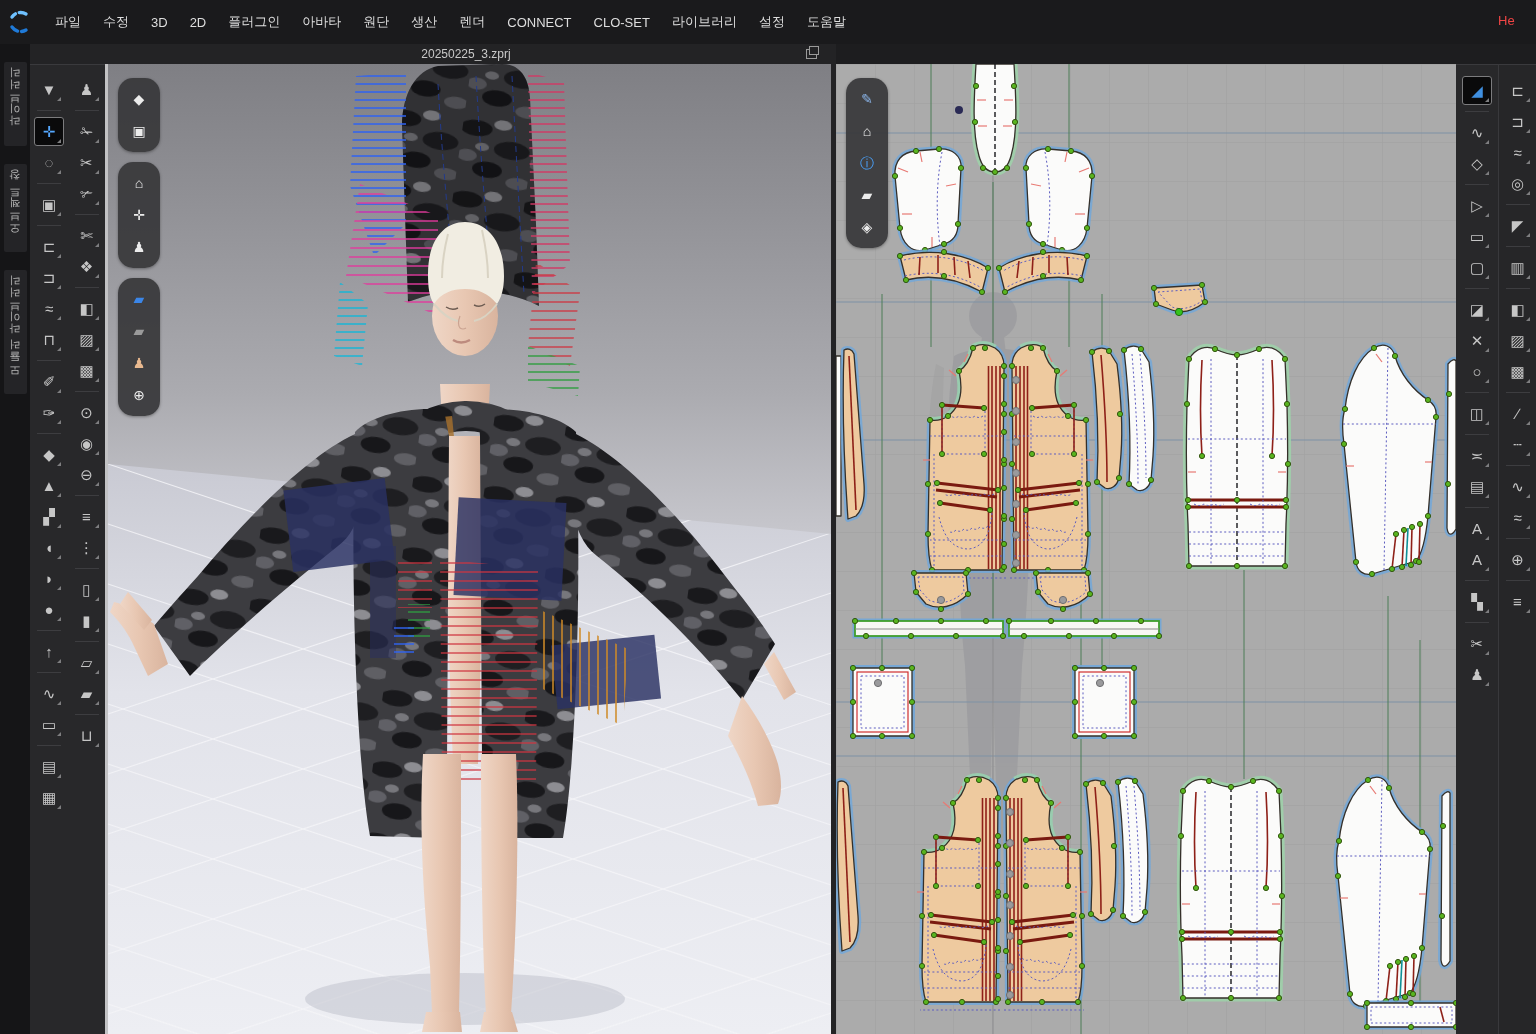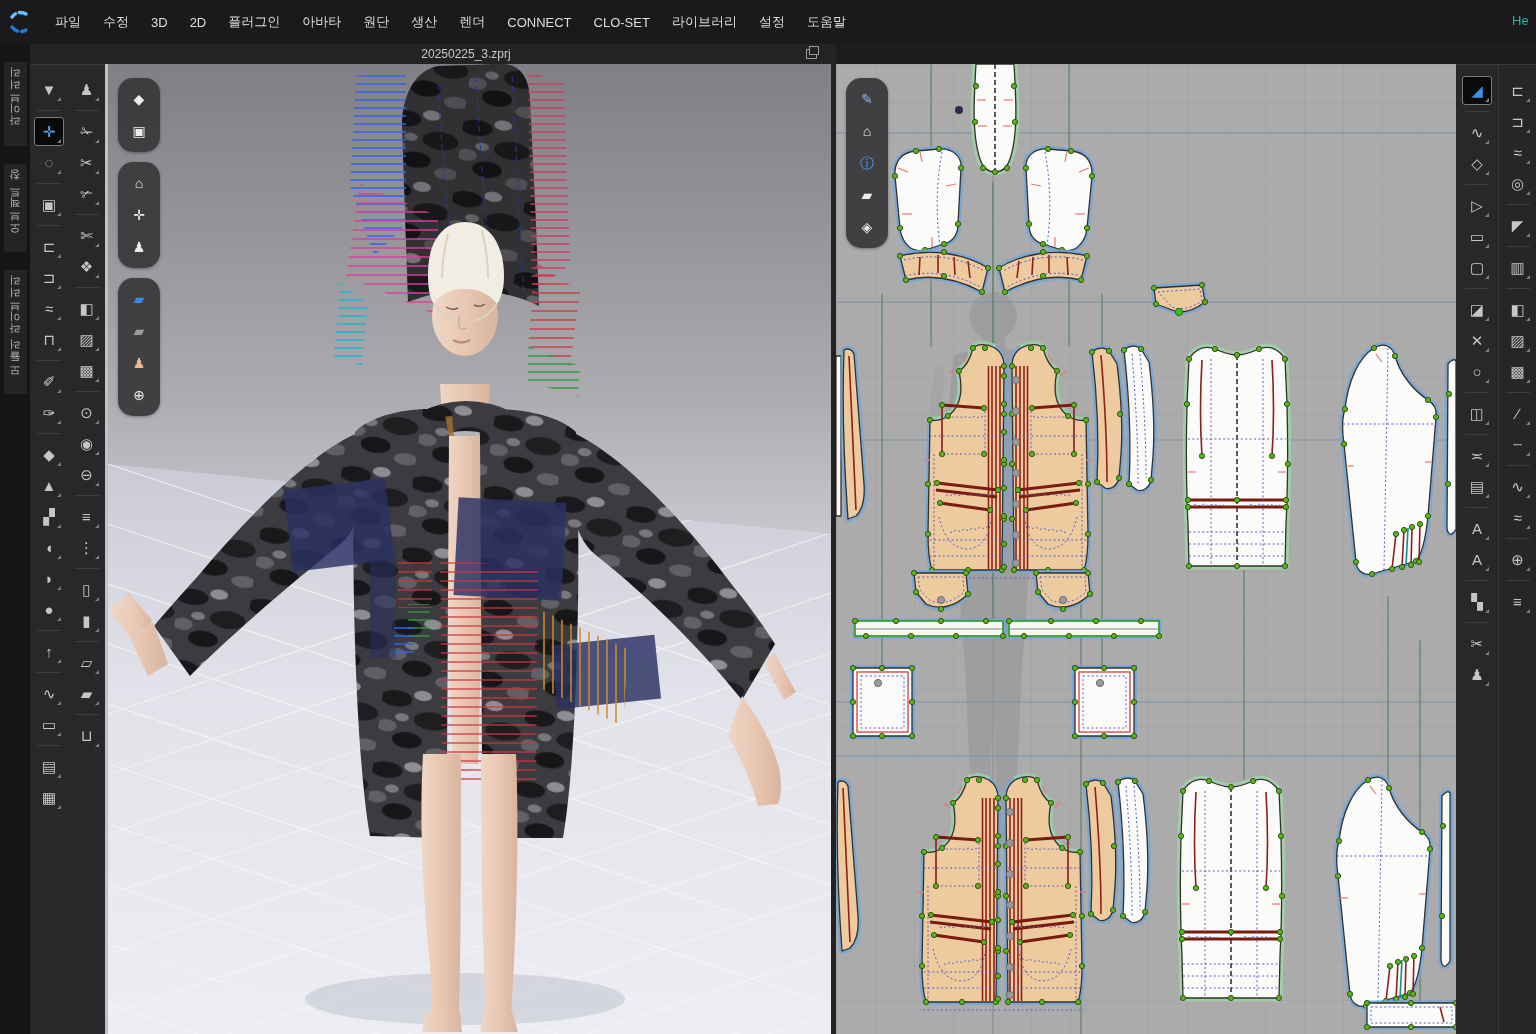--- a/index.html
+++ b/index.html
@@ -4,21 +4,21 @@
 <style>
   html,body{margin:0;padding:0;background:#101012;}
   #app{position:relative;width:1536px;height:1034px;overflow:hidden;background:#1d1d1f;
        font-family:"Liberation Sans","DejaVu Sans",sans-serif;-webkit-font-smoothing:antialiased;}
   
   #menubar{position:absolute;left:0;top:0;width:1536px;height:44px;background:#1a1a1c;
            display:flex;align-items:center;z-index:30;}
   #logo{width:26px;height:26px;margin:0 12px 0 6px;flex:0 0 auto;}
   #menu{display:flex;align-items:center;}
   .menu-item{padding:6px 11px;font-size:13px;color:#dedede;cursor:default;border-radius:3px;}
-  #menubar-right{position:absolute;right:0;top:13px;font-size:13px;color:#14b8a6;width:24px;overflow:hidden;white-space:nowrap;}
+  #menubar-right{position:absolute;right:14px;top:13px;font-size:13px;color:#ef4444;width:24px;overflow:hidden;white-space:nowrap;}
   
   .titlebar{position:absolute;top:44px;height:20px;background:#232325;border-bottom:6px solid #a21caf;}
   #tb3d{left:30px;width:801px;}
   #tb2d{left:836px;width:700px;}
   .tb-title{position:absolute;top:3px;font-size:12px;color:#c9c9c9;transform:translateX(-50%);white-space:nowrap;}
   #tb3d .tb-title{left:436px;}
   #tb2d .tb-title{left:340px;}
   .float-ico{position:absolute;top:5px;width:9px;height:8px;border:1px solid #9a9a9a;}
   .float-ico::before{content:"";position:absolute;left:2px;top:-4px;width:8px;height:7px;border:1px solid #9a9a9a;background:#232325;}
   #tb3d .float-ico{right:14px;}

